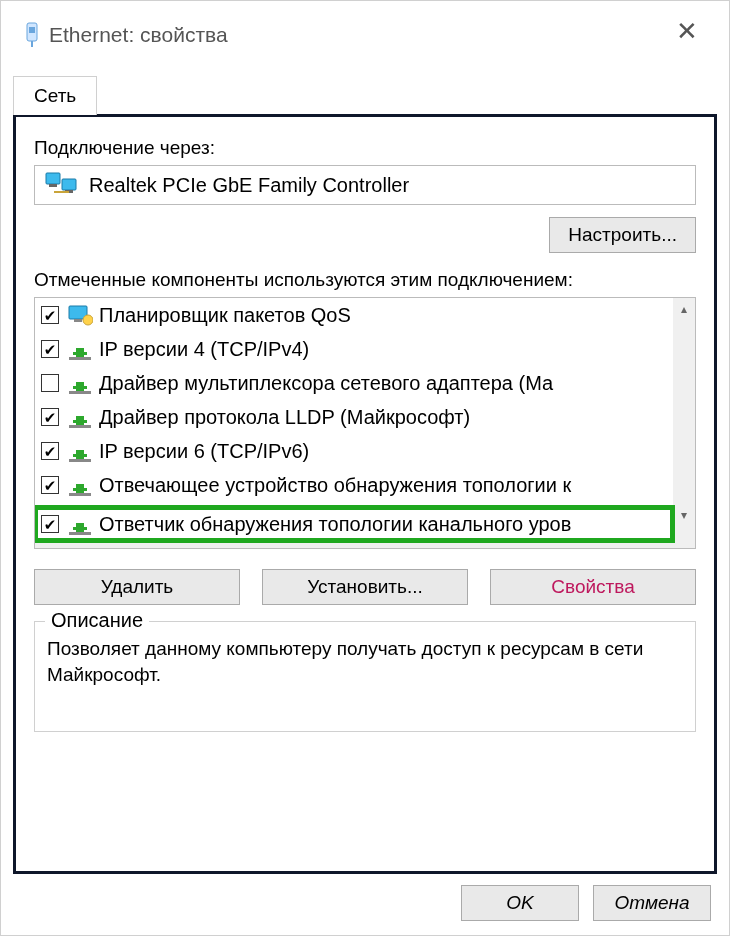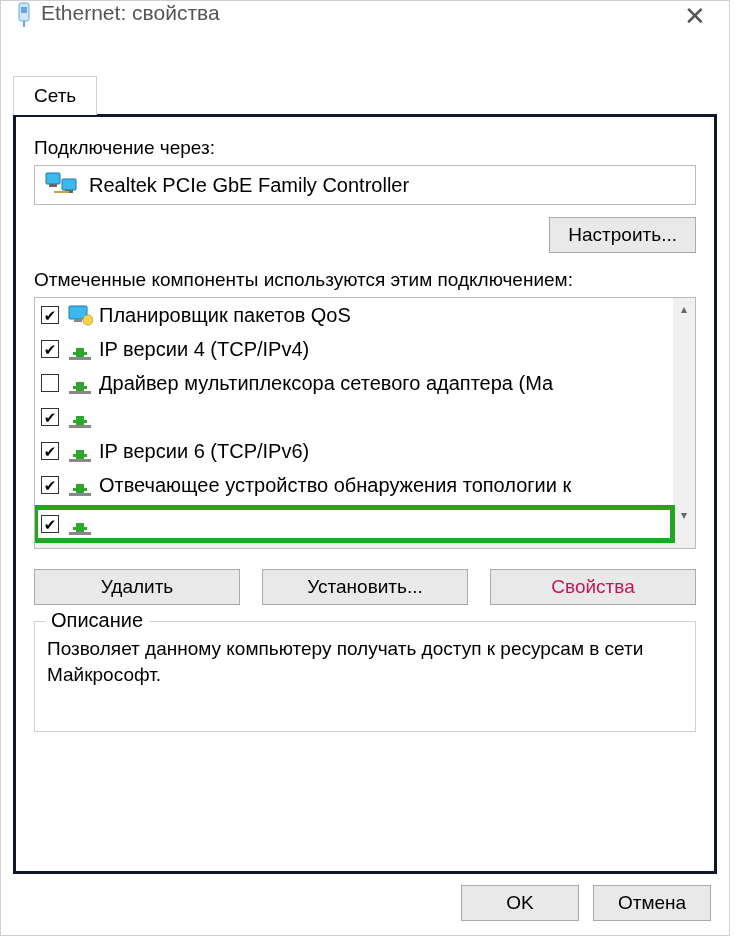--- a/index.html
+++ b/index.html
@@ -13,22 +13,22 @@
 .window {
   width: 730px;
   height: 936px;
   background: #fff;
   border: 1px solid #d0d0d0;
   position: relative;
 }
 .titlebar {
   height: 46px;
   display: flex;
-  align-items: flex-start;
-  padding: 0 14px;
+  align-items: flex-end;
+  padding: 0 22px;
   background: #fff;
 }
 .title-icon {
   width: 18px;
   height: 26px;
   margin-right: 8px;
   display: flex;
   align-items: center;
   justify-content: center;
 }
@@ -215,21 +215,21 @@
   font-size: 19px;
   line-height: 1.35;
 }
 .bottom-buttons {
   position: absolute;
   right: 18px;
   bottom: 14px;
   display: flex;
   gap: 14px;
 }
-.bottom-buttons .btn { min-width: 118px; }
+.bottom-buttons .btn { min-width: 118px; font-style: italic; }
 .items-wrap {
   position: absolute;
   left: 0; top: 0;
   width: calc(100% - 22px);
 }
 </style>
 </head>
 <body>
 
 <div class="window">
@@ -305,20 +305,21 @@
             </div>
             <div class="comp-item">
               <span class="chk">✔</span>
               <span class="comp-icon protocol">
                 <svg viewBox="0 0 26 22">
                   <rect x="9" y="10" width="8" height="10" fill="#2da82d"></rect>
                   <rect x="6" y="14" width="14" height="3" fill="#2da82d"></rect>
                   <rect x="2" y="19" width="22" height="3" fill="#888"></rect>
                 </svg>
               </span>
+              <span>Драйвер протокола LLDP (Майкрософт)</span>
             </div>
             <div class="comp-item">
               <span class="chk">✔</span>
               <span class="comp-icon protocol">
                 <svg viewBox="0 0 26 22">
                   <rect x="9" y="10" width="8" height="10" fill="#2da82d"></rect>
                   <rect x="6" y="14" width="14" height="3" fill="#2da82d"></rect>
                   <rect x="2" y="19" width="22" height="3" fill="#888"></rect>
                 </svg>
               </span>
@@ -337,20 +338,21 @@
             </div>
             <div class="comp-item highlighted">
               <span class="chk">✔</span>
               <span class="comp-icon protocol">
                 <svg viewBox="0 0 26 22">
                   <rect x="9" y="10" width="8" height="10" fill="#2da82d"></rect>
                   <rect x="6" y="14" width="14" height="3" fill="#2da82d"></rect>
                   <rect x="2" y="19" width="22" height="3" fill="#888"></rect>
                 </svg>
               </span>
+              <span>Ответчик обнаружения топологии канального уров</span>
             </div>
           </div>
         <div class="scroll-v">
           <div class="scroll-arrow">▴</div>
           <div class="scroll-track"></div>
           <div class="scroll-arrow">▾</div>
         </div>
         <div class="scroll-h">
           <div class="scroll-arrow">◂</div>
           <div class="scroll-track"></div>

